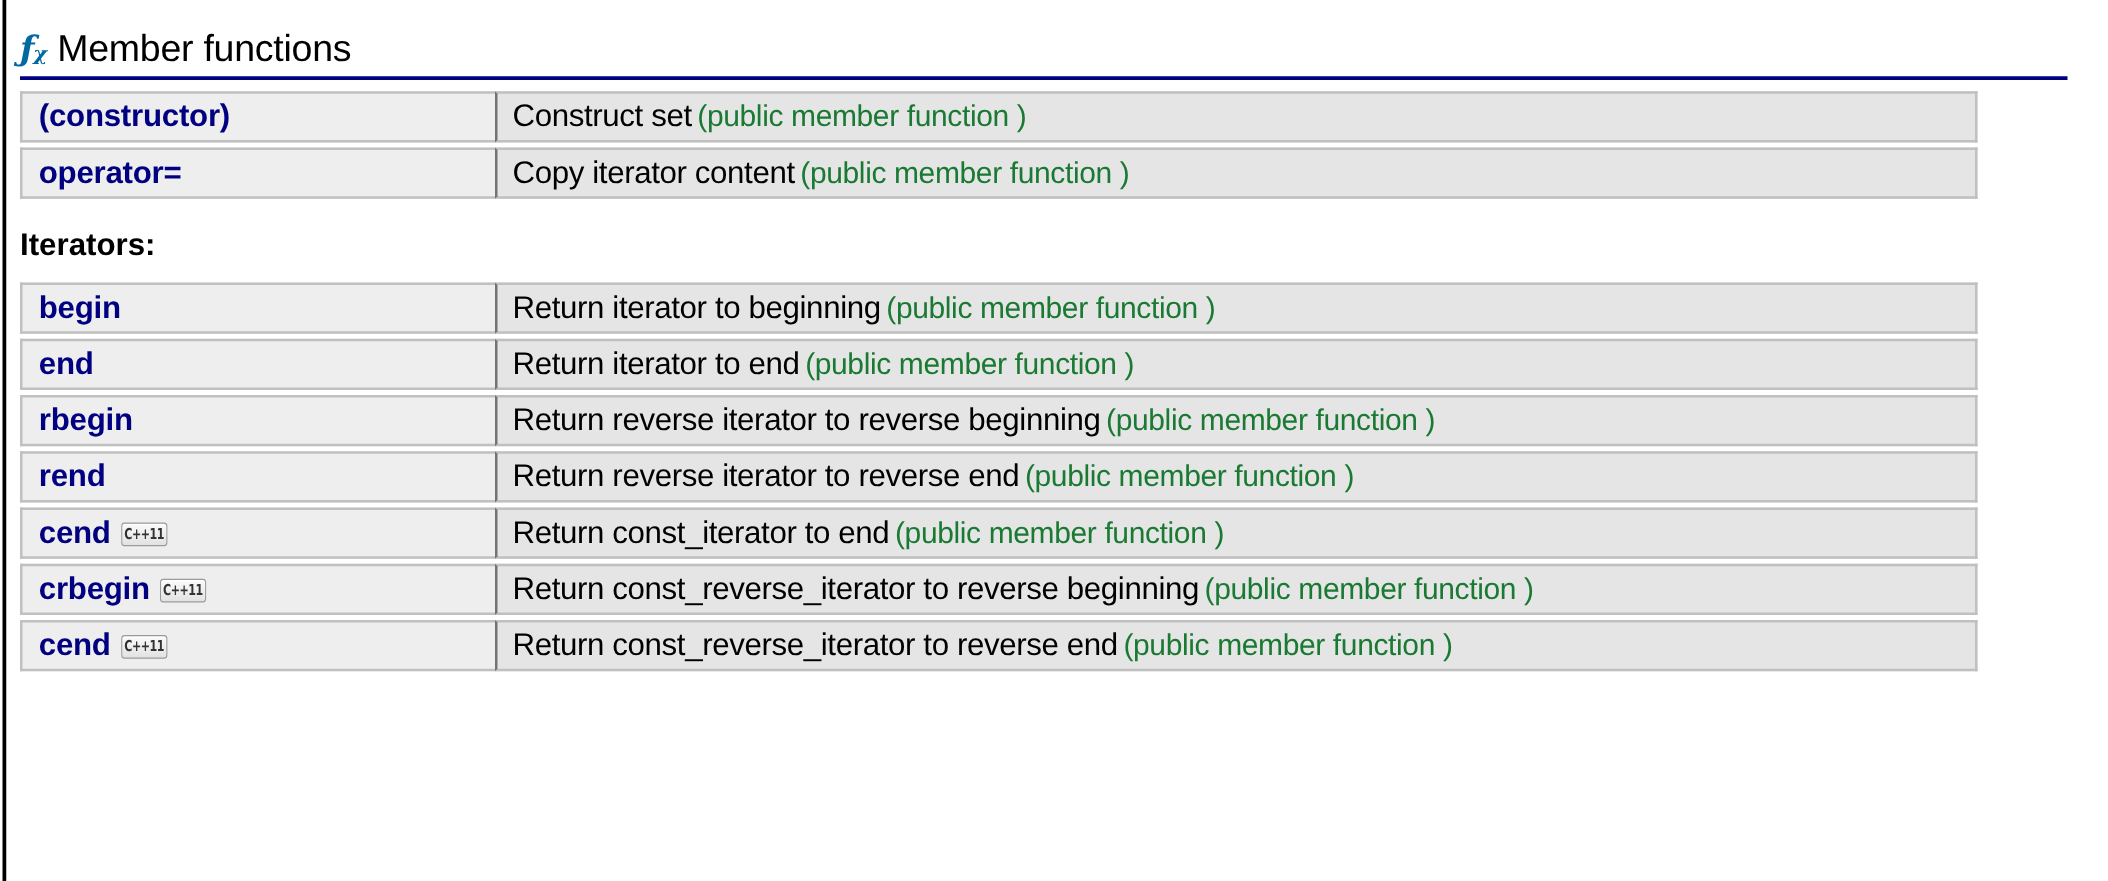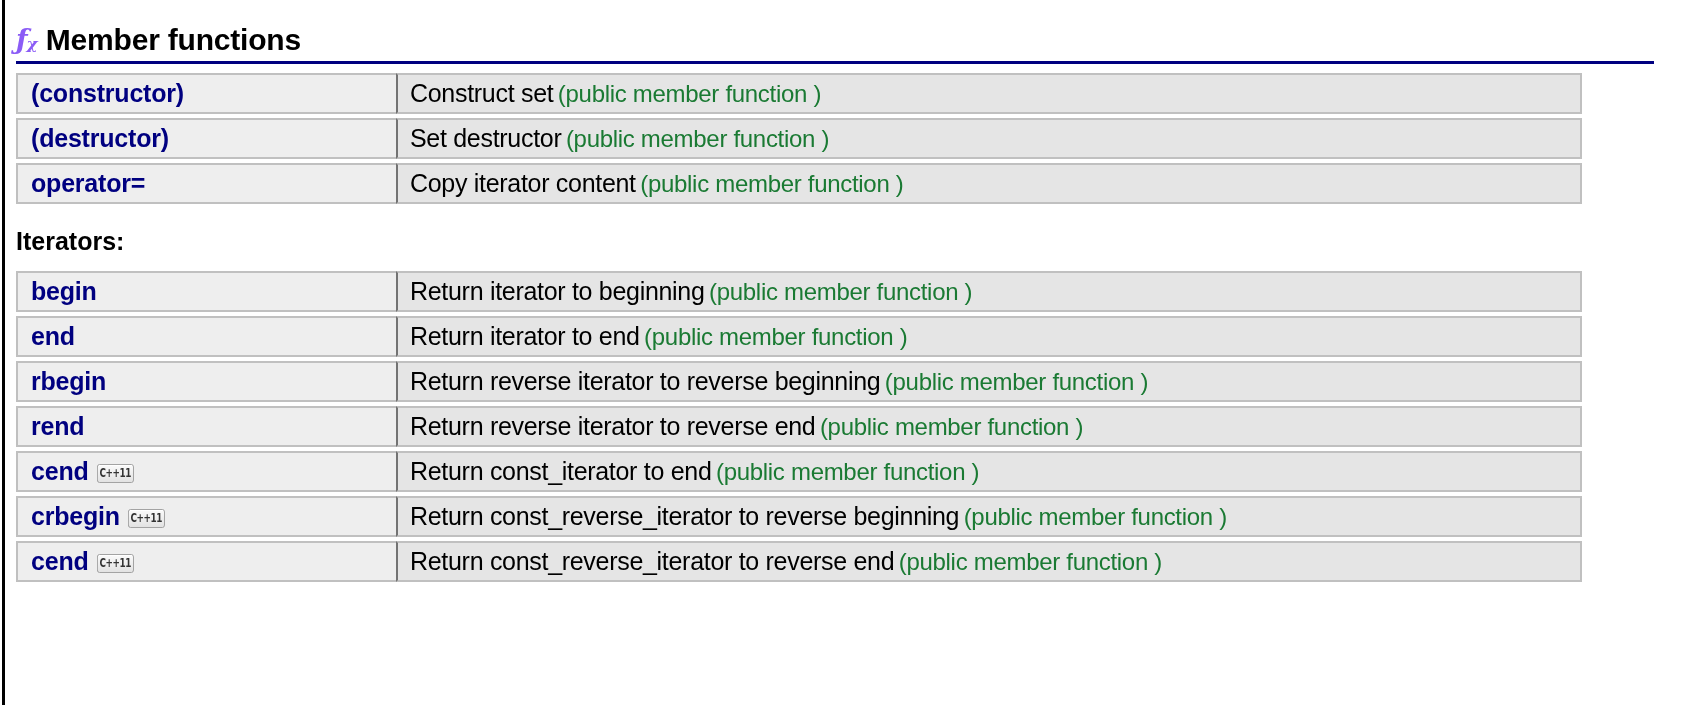--- a/index.html
+++ b/index.html
@@ -47,30 +47,30 @@
     padding: 14px 0 2px 0;
     height: 57px;
   }
 
   .fx-icon {
     font-family: "DejaVu Serif", serif;
     font-style: italic;
     font-weight: 700;
     font-size: 27px;
     line-height: 1;
-    color: #8b5cf6;
+    color: #0369a1;
     letter-spacing: -1px;
     position: relative;
     top: -2px;
     user-select: none;
   }
 
   .section-title {
     font-size: 30px;
-    font-weight: 700;
+    font-weight: 400;
     line-height: 1;
     color: #000000;
     letter-spacing: -0.2px;
   }
 
   .heading-rule {
     height: 3px;
     background: #000080;
     width: 1638px;
     margin: 4px 0 0 0;
@@ -174,24 +174,20 @@
   <div class="heading-rule"></div>
 
   <div id="sections-root">
       <table class="fn-table">
         <tbody>
           <tr>
             <td class="col-name"><span class="fn-name">(constructor)</span></td>
             <td class="col-desc"><span class="fn-desc">Construct set</span> <span class="fn-kind">(public member function )</span></td>
           </tr>
           <tr>
-            <td class="col-name"><span class="fn-name">(destructor)</span></td>
-            <td class="col-desc"><span class="fn-desc">Set destructor</span> <span class="fn-kind">(public member function )</span></td>
-          </tr>
-          <tr>
             <td class="col-name"><span class="fn-name">operator=</span></td>
             <td class="col-desc"><span class="fn-desc">Copy iterator content</span> <span class="fn-kind">(public member function )</span></td>
           </tr>
         </tbody>
       </table>
       <div class="sub-heading">Iterators:</div>
       <table class="fn-table">
         <tbody>
           <tr>
             <td class="col-name"><span class="fn-name">begin</span></td>

